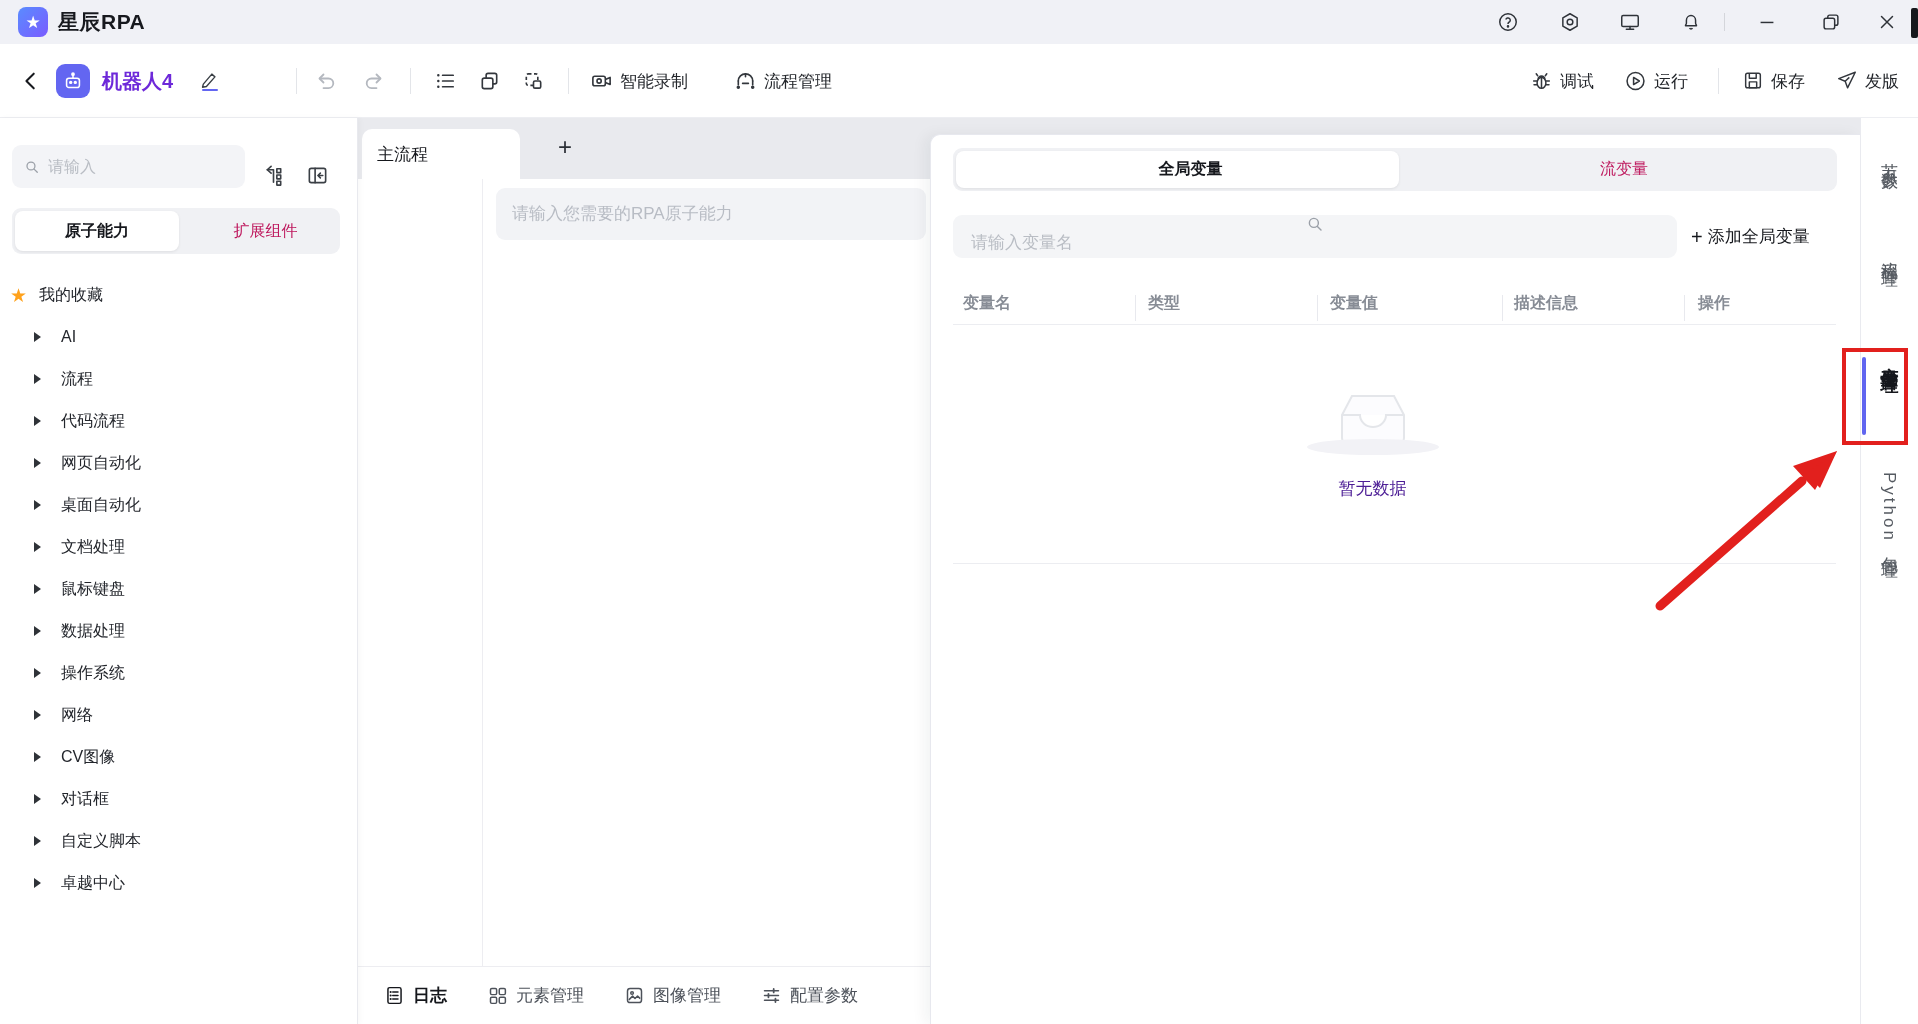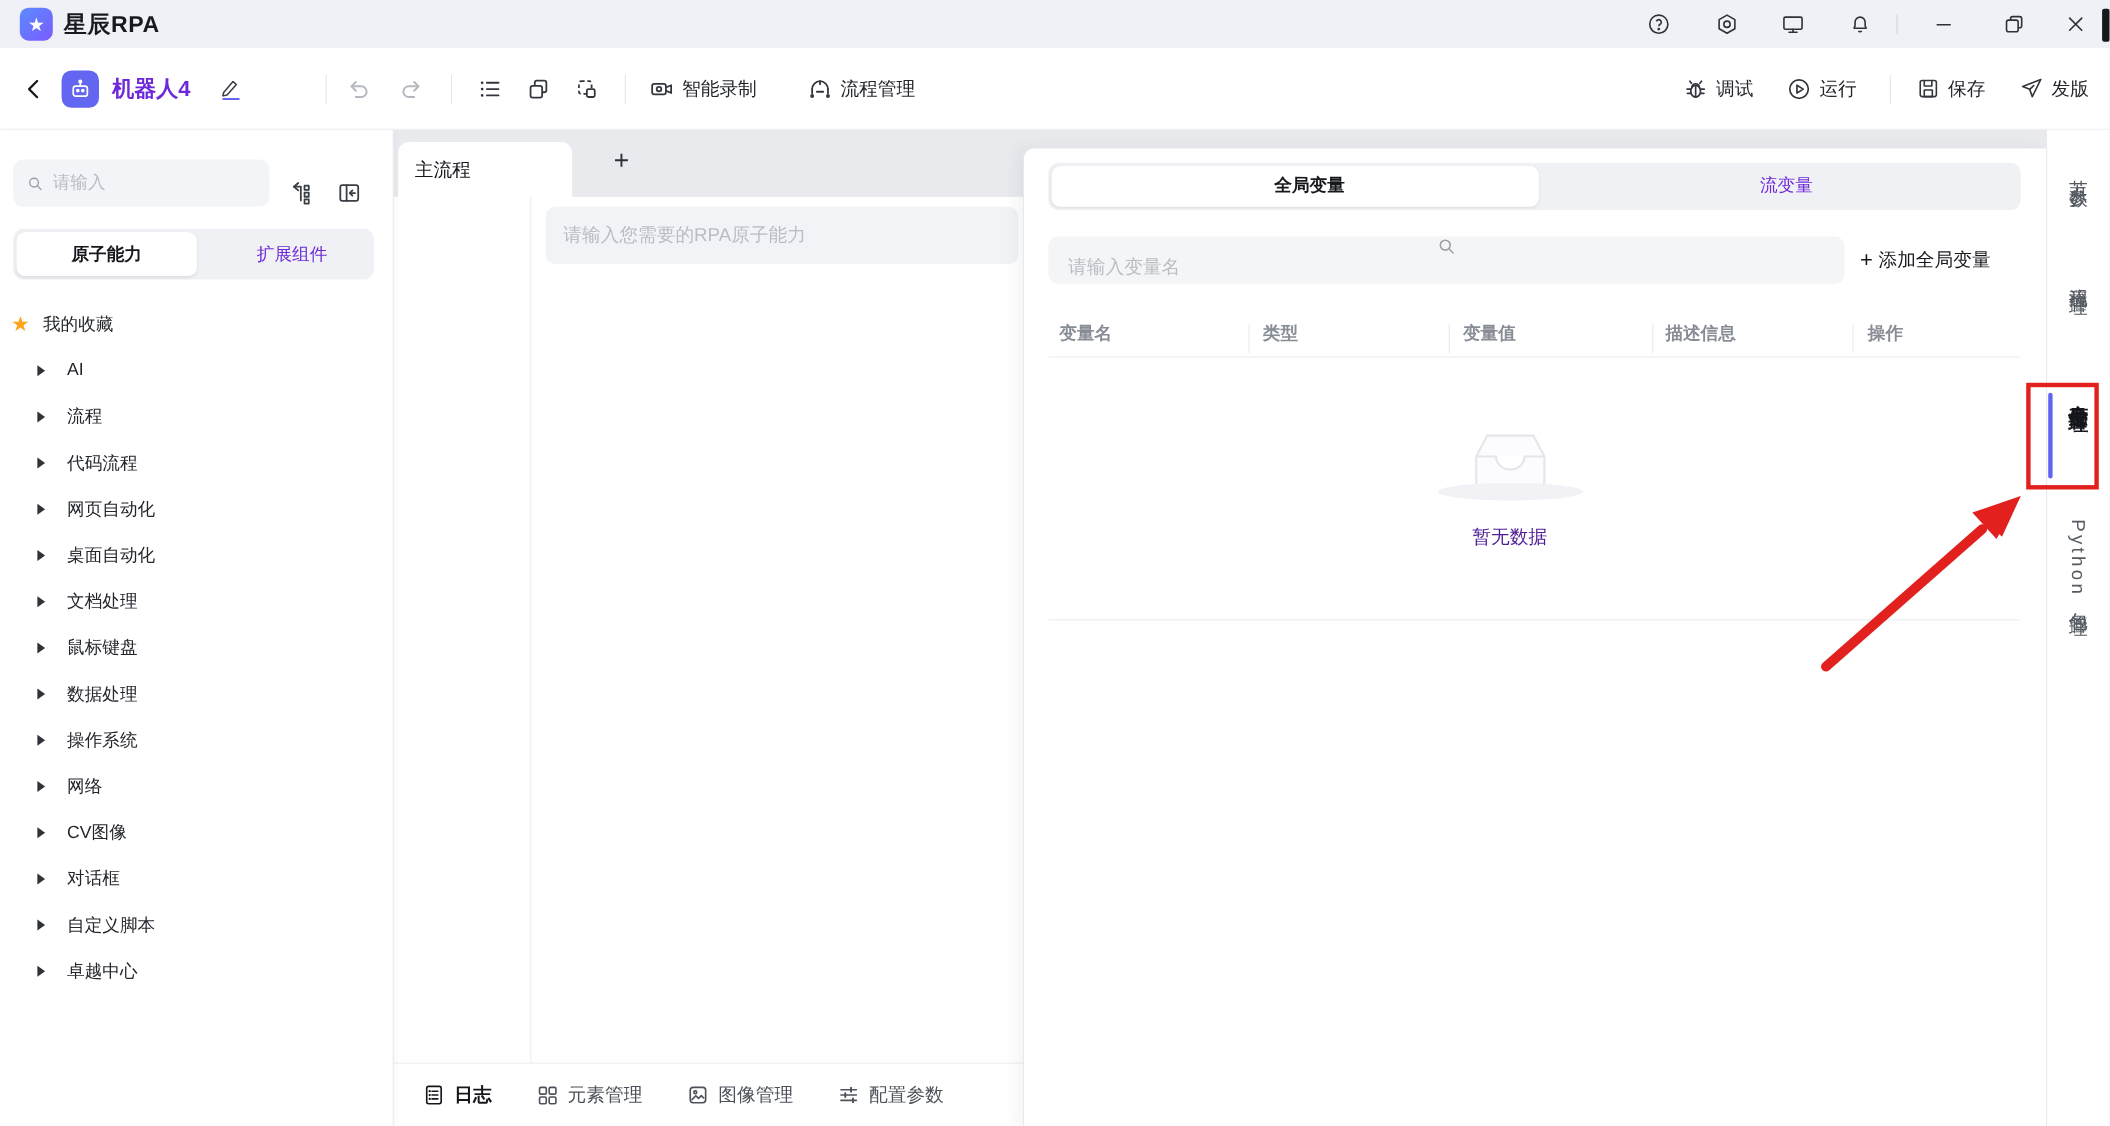--- a/index.html
+++ b/index.html
@@ -40,21 +40,21 @@
   .side-search input { border:0; outline:0; background:transparent; font-size:16px; width:100%; margin-left:8px;
                        font-family:"Liberation Sans",sans-serif; color:#33363c; }
   .side-search input::placeholder { color:#b9bdc4; }
   .side-ic-btn { position:absolute; top:42px; width:30px; height:30px; display:flex; align-items:center; justify-content:center; color:#3a3f45; }
   .seg { position:absolute; background:#f0f1f4; border-radius:9px; display:flex; }
   .side-seg { left:12px; top:90px; width:328px; height:46px; }
   .seg-pill { position:absolute; background:#fff; border-radius:8px; box-shadow:0 1px 3px rgba(0,0,0,.08); }
   .side-seg .seg-pill { left:3px; top:3px; width:164px; height:40px; }
   .seg-lbl { position:absolute; top:0; height:100%; display:flex; align-items:center; justify-content:center; font-size:16px; }
   .seg-lbl.active { font-weight:600; color:#15171c; }
-  .seg-lbl.idle { color:#6d28d9;padding-left:15px; }
+  .seg-lbl.idle { color:#be185d;padding-left:15px; }
   .tree { position:absolute; left:0; top:156px; width:100%; }
   .tree-row { height:42px; display:flex; align-items:center; padding-left:34px; cursor:default; }
   .tree-caret { width:0; height:0; border-left:7px solid #2f3338; border-top:5px solid transparent; border-bottom:5px solid transparent; }
   .tree-label { font-size:16px; color:#23262c; margin-left:20px; }
   .fav-star { color:#ffa21c; font-size:19px; line-height:1; margin-left:-6px; }
   .fav-label { font-size:16px; color:#23262c; margin-left:12px; }
 
   
   .canvas { position:absolute; left:358px; top:118px; right:58px; bottom:0; background:#fff; }
   .tabstrip { position:absolute; left:0; top:0; width:100%; height:61px; background:#e9eaee; }

